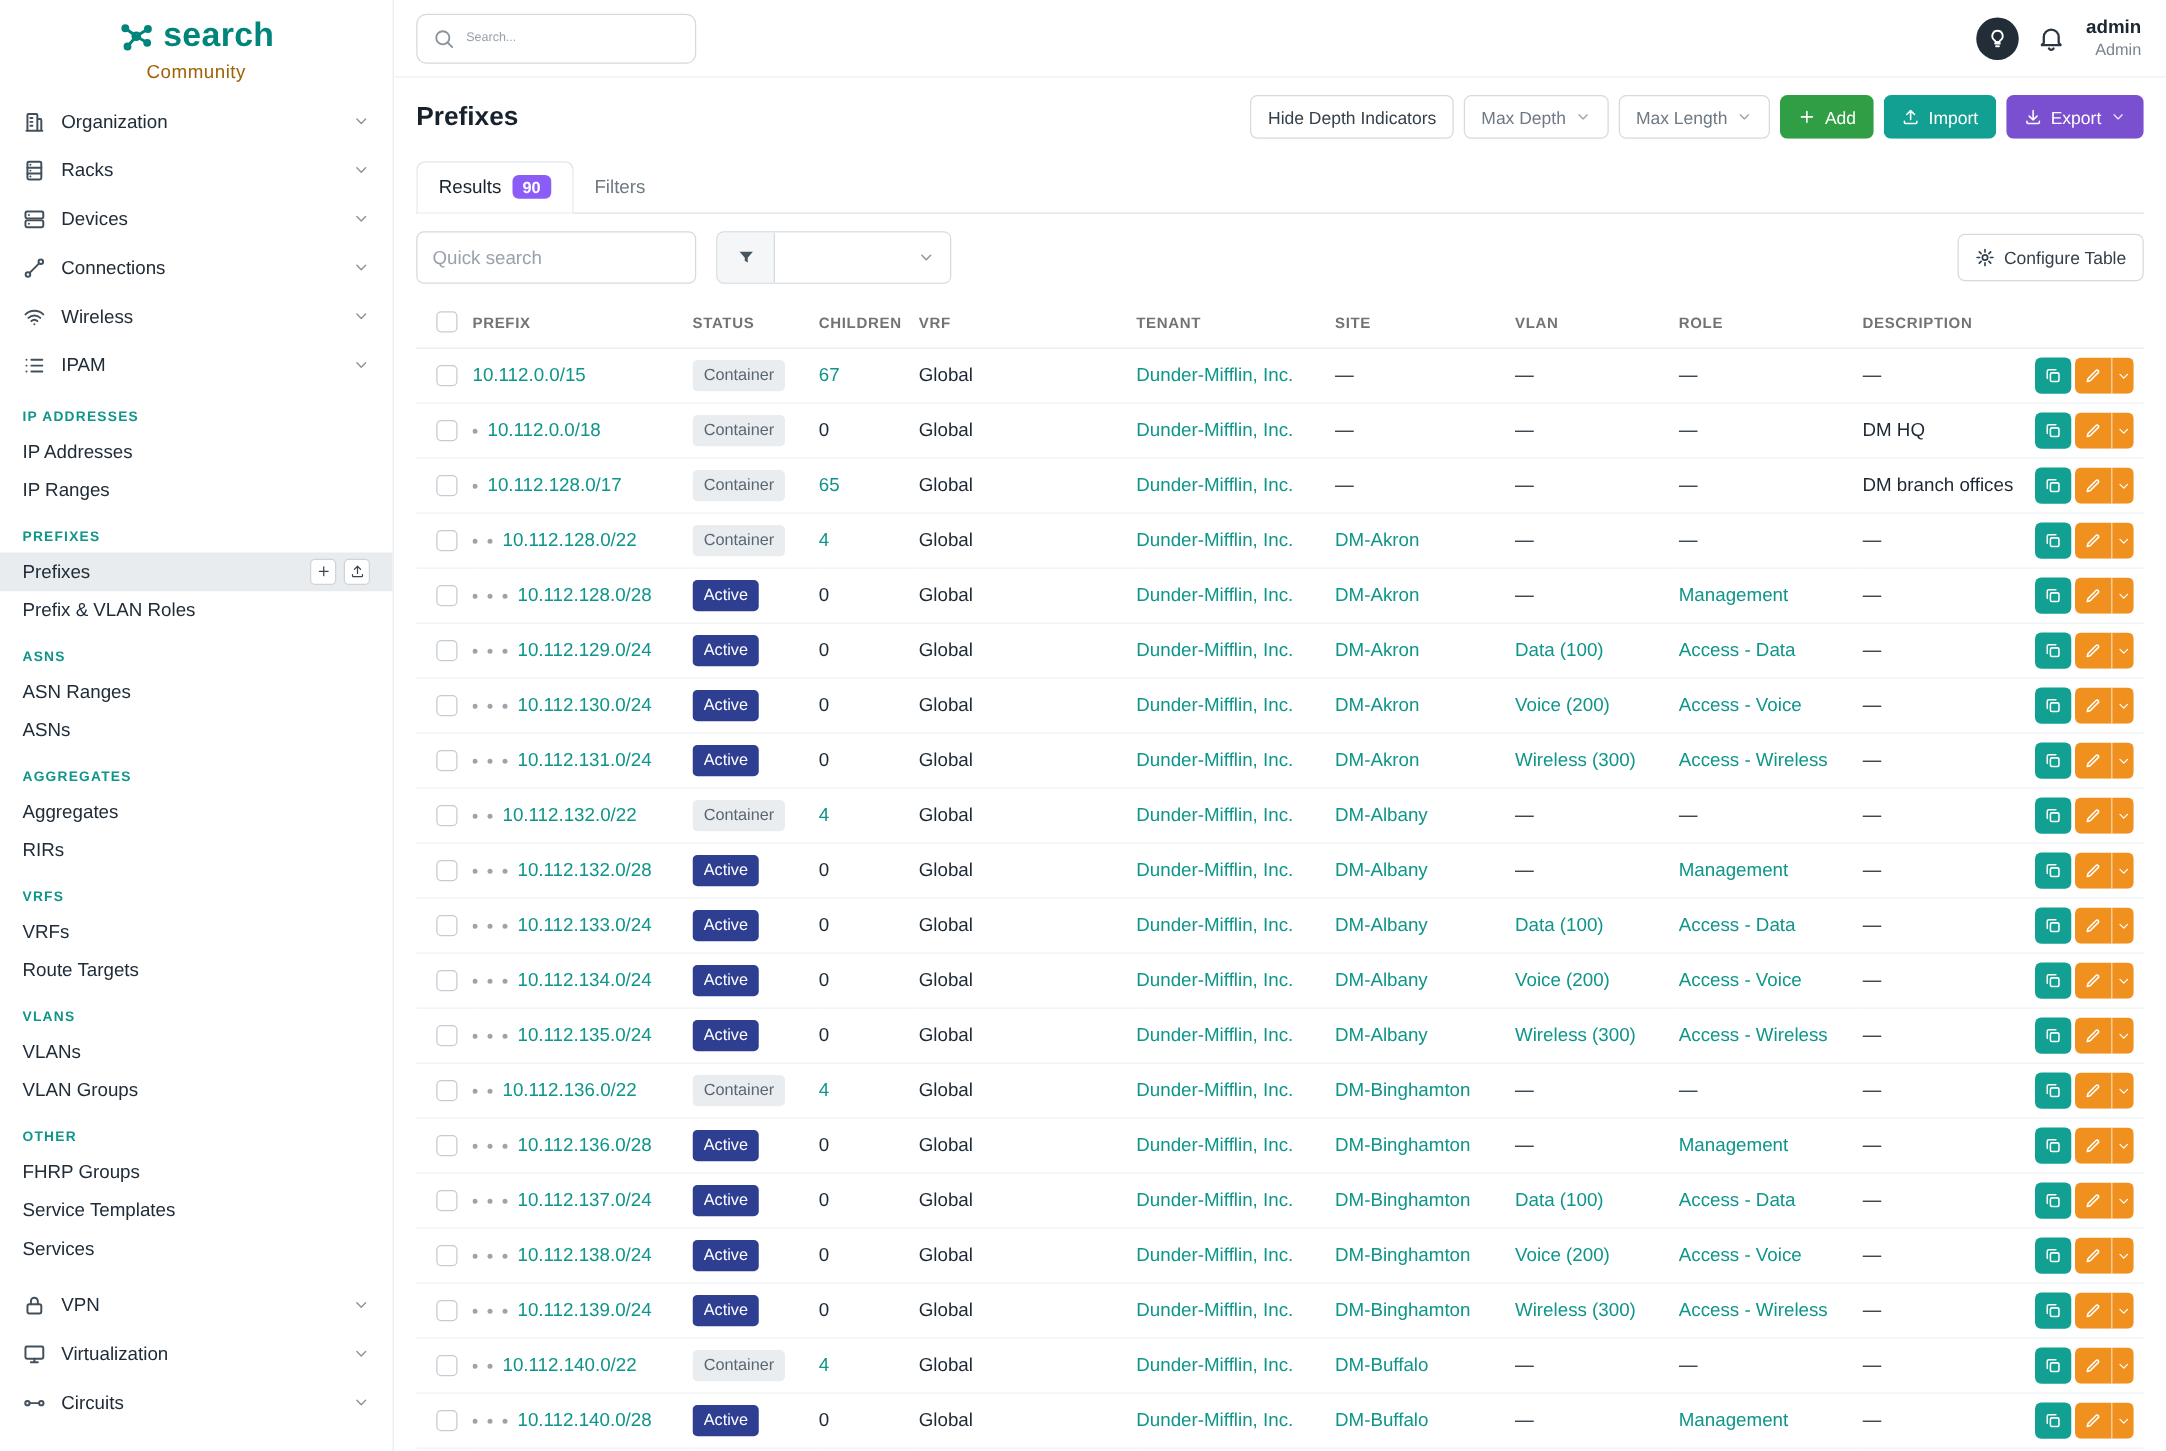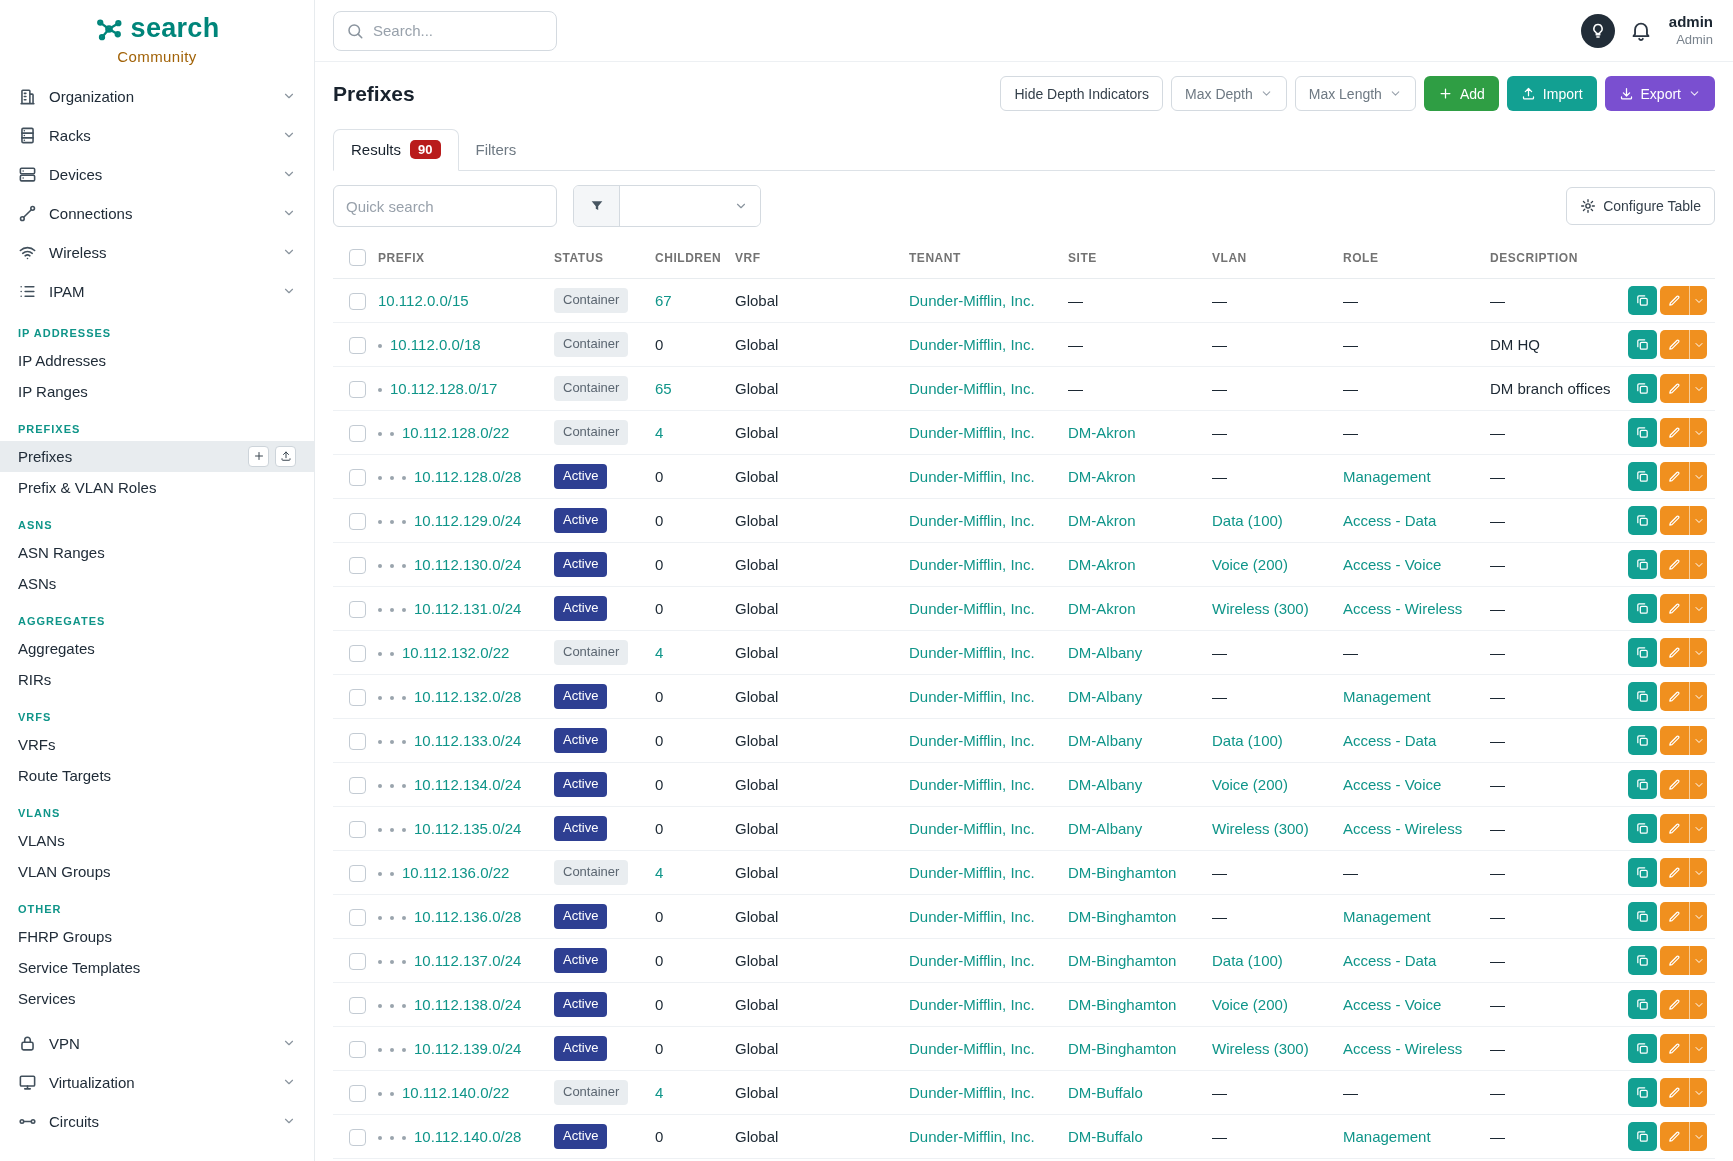--- a/index.html
+++ b/index.html
@@ -44,21 +44,21 @@
   .side-sub{height:31px;display:flex;align-items:center;padding:0 18px;font-size:15px;color:#202c38;cursor:pointer}
   .side-sub.active{background:var(--sidebar-active-bg)}
   .mini-actions{margin-left:auto;display:flex;gap:6px}
   .mini-btn{width:21px;height:21px;display:flex;align-items:center;justify-content:center;background:#fff;border:1px solid #cdd4da;border-radius:4px;color:#3a4650;cursor:pointer;padding:0}
   .sidebar-bottom{margin-top:10px}
 
   
   .main{flex:1;display:flex;flex-direction:column;min-width:0}
   .topbar{height:62px;flex:0 0 62px;display:flex;align-items:center;justify-content:space-between;padding:0 20px 0 18px;border-bottom:1px solid #edf0f3}
   .topsearch{width:224px;height:40px;border:1px solid var(--input-border);border-radius:8px;display:flex;align-items:center;gap:9px;padding:0 12px;color:#8a949e}
-  .topsearch input{border:none;outline:none;flex:1;font-size:15px;color:#c2410c;font-family:inherit;background:transparent;min-width:0}
+  .topsearch input{border:none;outline:none;flex:1;font-size:10px;color:#c2410c;font-family:inherit;background:transparent;min-width:0}
   .topsearch input::placeholder{color:#98a1ab}
   .top-right{display:flex;align-items:center;gap:15px}
   .mode-btn{width:34px;height:34px;border-radius:50%;background:#222d38;color:#fff;border:none;display:flex;align-items:center;justify-content:center;cursor:pointer}
   .bell-btn{background:none;border:none;color:#2b3643;cursor:pointer;display:flex;padding:0}
   .user{text-align:right;line-height:1.25;cursor:pointer;margin-left:2px}
   .user-name{font-size:15px;font-weight:700;color:#1b2631}
   .user-role{font-size:13px;color:#7a848e}
 
   
   .content{padding:14px 18px 0;flex:1;min-height:0}
@@ -70,21 +70,21 @@
   .btn.outline.mutedb{color:#6e7983}
   .btn .chev{color:#9aa3ad}
   .btn.green{background:var(--add-green);color:#fff;font-weight:500}
   .btn.tealb{background:var(--import-teal);color:#fff;font-weight:500}
   .btn.purpleb{background:var(--export-purple);color:#fff;font-weight:500}
   .btn.purpleb .chev,.btn.tealb .chev,.btn.green .chev{color:rgba(255,255,255,.85)}
 
   .tabbar{margin-top:18px;display:flex;border-bottom:1px solid var(--border)}
   .tab{padding:10px 17px 11px;font-size:15px;color:#6e7983;cursor:pointer;display:flex;align-items:center;gap:9px}
   .tab.active{border:1px solid var(--border);border-bottom:1px solid #fff;border-radius:7px 7px 0 0;margin-bottom:-1px;color:#18222d;font-weight:500}
-  .count-badge{background:#b91c1c;color:#fff;font-size:13px;font-weight:600;padding:2px 8px;border-radius:5px}
+  .count-badge{background:#8b5cf6;color:#fff;font-size:13px;font-weight:600;padding:2px 8px;border-radius:5px}
 
   .toolbar{margin-top:14px;display:flex;align-items:center;justify-content:space-between}
   .toolbar-left{display:flex;align-items:center;gap:16px}
   .quick-search{width:224px;height:42px;border:1px solid var(--input-border);border-radius:6px;padding:0 12px;font-size:15px;outline:none;color:#333;font-family:inherit}
   .quick-search::placeholder{color:#98a1ab}
   .filter-group{display:flex;height:42px;border:1px solid var(--input-border);border-radius:6px;overflow:hidden}
   .filter-btn{width:46px;background:#f4f6f8;border:none;border-right:1px solid var(--input-border);display:flex;align-items:center;justify-content:center;color:#475561;cursor:pointer}
   .filter-select{width:140px;background:#fff;display:flex;align-items:center;justify-content:flex-end;padding:0 12px;color:#8a949e;cursor:pointer}
   .configure-btn{height:38px;font-weight:500;color:#2b3642}
 

